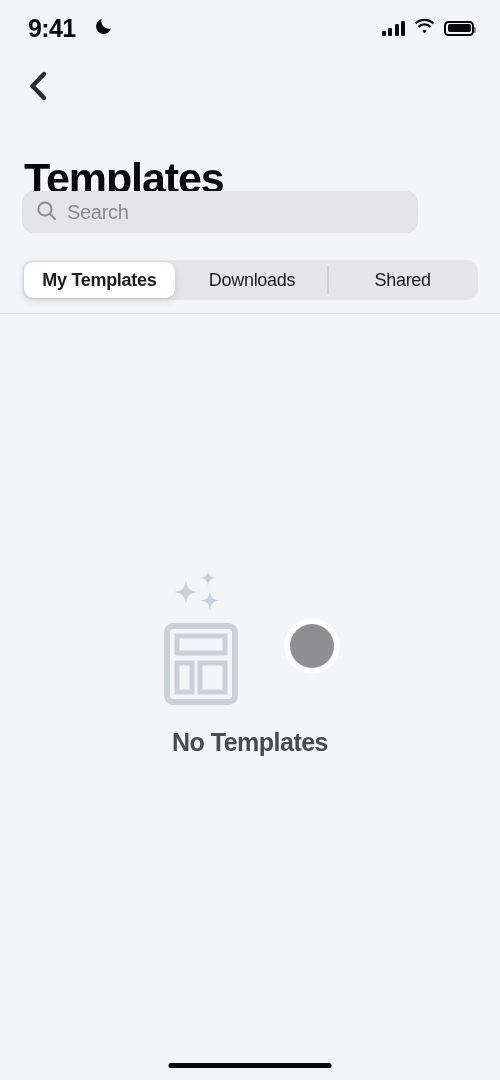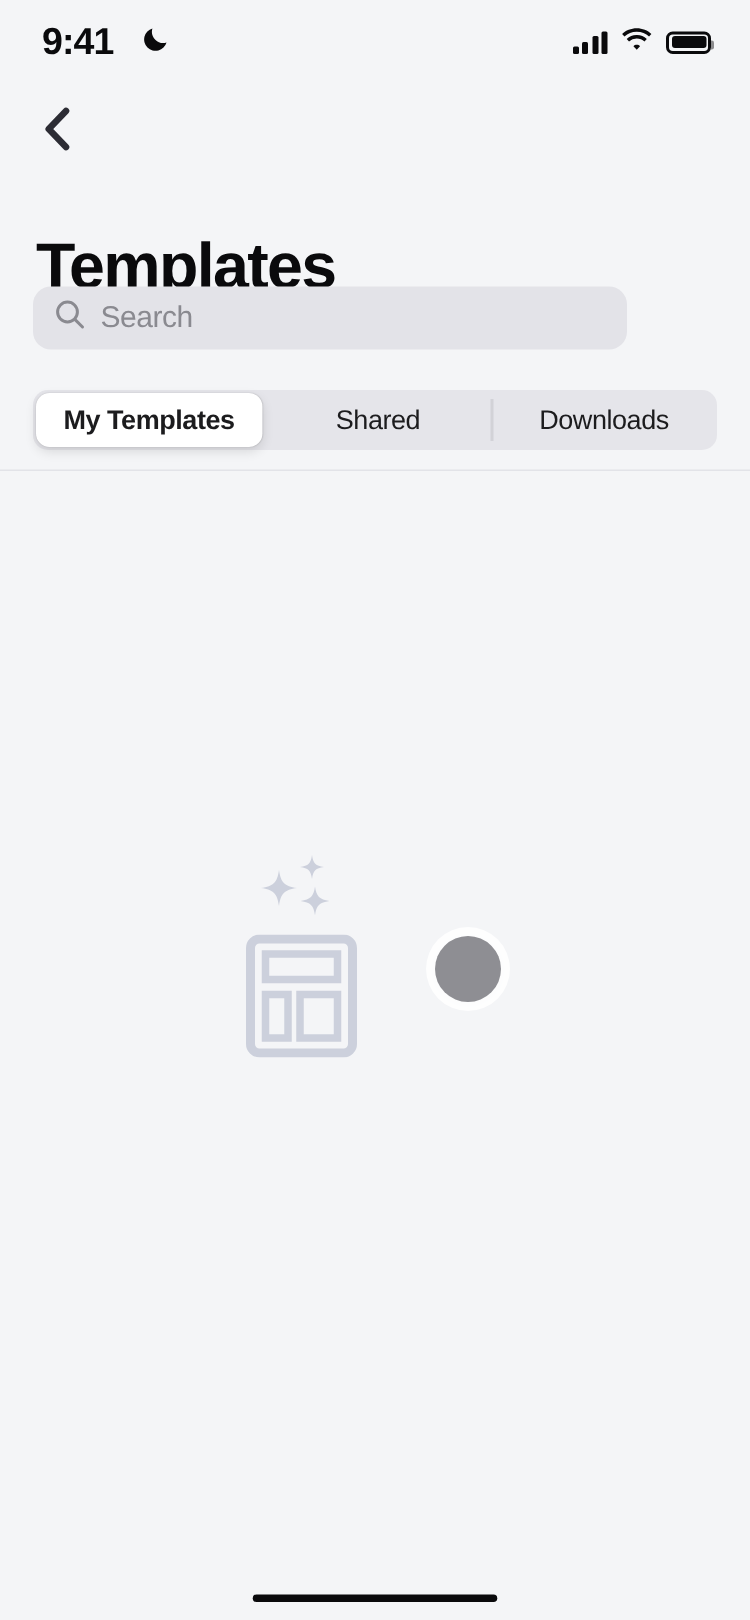--- a/index.html
+++ b/index.html
@@ -168,22 +168,22 @@
     <svg width="21" height="21" viewBox="0 0 21 21">
       <circle cx="9" cy="9" r="6.6" fill="none" stroke="#8a8a90" stroke-width="2"></circle>
       <path d="M13.9 13.9 L19 19" stroke="#8a8a90" stroke-width="2" stroke-linecap="round"></path>
     </svg>
   </span>
   <span class="search-placeholder">Search</span>
 </div>
 
 <div class="segmented">
   <div class="seg-item active">My Templates</div>
+  <div class="seg-item">Downloads</div>
   <div class="seg-item">Shared</div>
-  <div class="seg-item">Downloads</div>
 </div>
 <div class="seg-divider"></div>
 <div class="header-rule"></div>
 
 <div class="empty-state">
   <div class="illustration">
 
     <span class="sparkles">
       <svg width="60" height="50" viewBox="0 0 60 50">
         <path d="M18 10 C19.2 18.4 21.6 20.8 30 22 C21.6 23.2 19.2 25.6 18 34 C16.8 25.6 14.4 23.2 6 22 C14.4 20.8 16.8 18.4 18 10 Z" fill="#ccd0dc"></path>
@@ -197,15 +197,16 @@
         <rect x="3" y="3" width="68" height="76" rx="6" fill="none" stroke="#ccd0dc" stroke-width="6"></rect>
         <rect x="13" y="13" width="48" height="17" fill="none" stroke="#ccd0dc" stroke-width="5"></rect>
         <rect x="13" y="40" width="15" height="29" fill="none" stroke="#ccd0dc" stroke-width="5"></rect>
         <rect x="36" y="40" width="25" height="29" fill="none" stroke="#ccd0dc" stroke-width="5"></rect>
       </svg>
     </span>
 
     <span class="spinner-puck"></span>
   </div>
 
+  <div class="empty-title">No Templates</div>
 </div>
 
 <div class="home-indicator"></div>
 
 </body></html>

